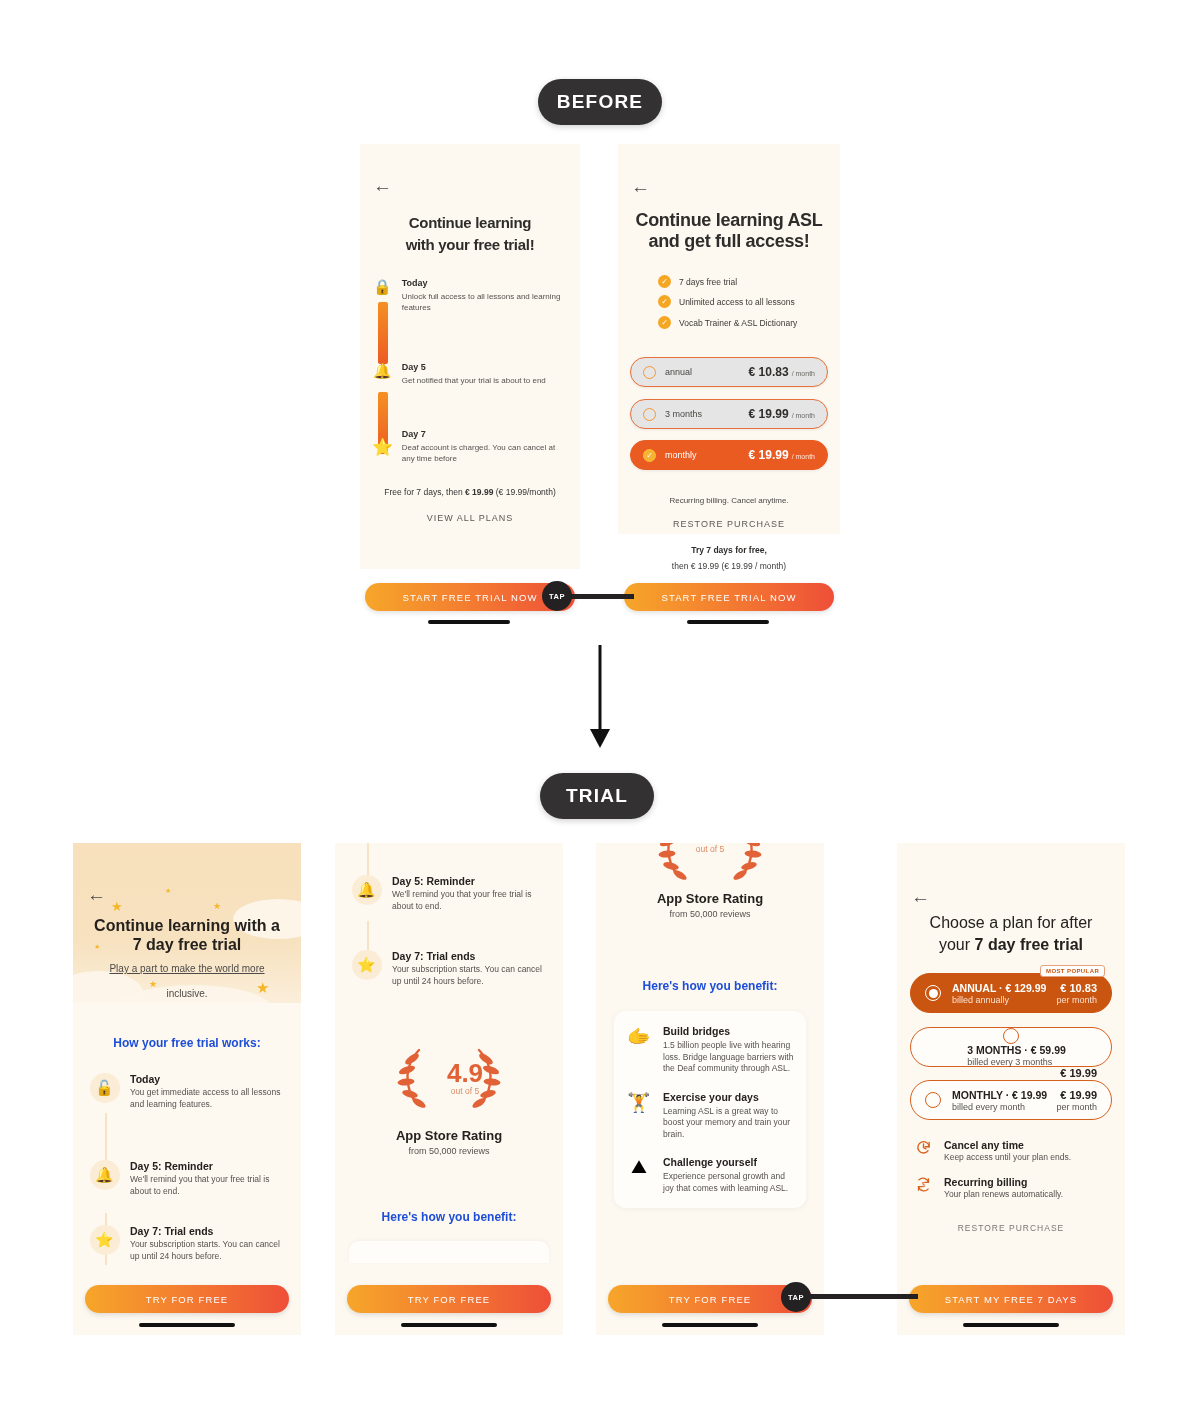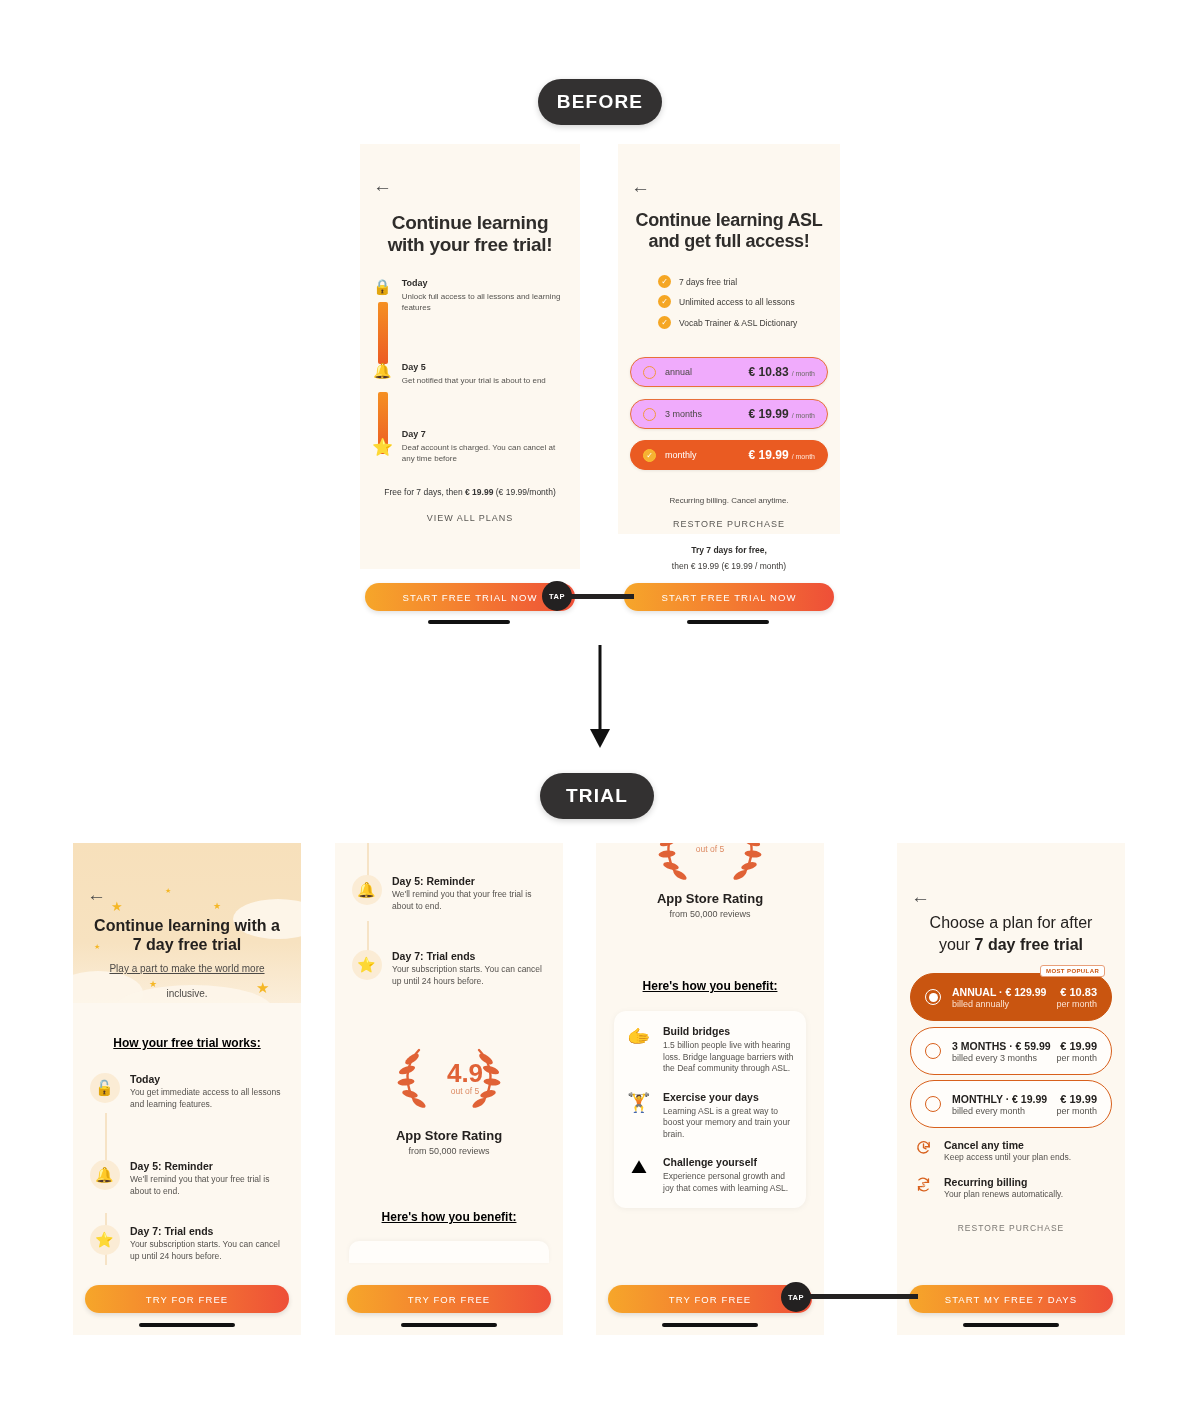--- a/index.html
+++ b/index.html
@@ -58,21 +58,21 @@
   
   .h-title {
     text-align: center;
     color: #2f2d2b;
     font-weight: bold;
     letter-spacing: -0.3px;
   }
 
   
   #before1 { left: 360px; top: 144px; width: 220px; height: 425px; }
-  #before1 .h-title { font-size: 19px; line-height: 22px; top: 68px; position: absolute; width: 100%; }
+  #before1 .h-title { font-size: 15px; line-height: 22px; top: 68px; position: absolute; width: 100%; }
 
   .tl-row { position: absolute; display: flex; }
   .tl-title { font-size: 9px; font-weight: bold; color: #2f2d2b; margin-bottom: 3px; }
   .tl-desc  { font-size: 8px; color: #55534f; line-height: 11px; }
 
   .bar-seg {
     position: absolute;
     width: 10px;
     background: linear-gradient(180deg,#f59023 0%,#ec5b24 100%);
     border-radius: 2px;
@@ -93,21 +93,21 @@
     flex: 0 0 auto;
   }
 
   .plan-pill {
     position: absolute;
     height: 30px;
     border-radius: 16px;
     display: flex;
     align-items: center;
     padding: 0 12px;
-    background: #f0abfc;
+    background: #e5e5e5;
     border: 1.2px solid #e8703a;
     box-shadow: 0 1px 3px rgba(0,0,0,0.08);
   }
   .plan-pill.selected { background: #ea5b22; border-color: #ea5b22; }
   .radio-o { width: 13px; height: 13px; border-radius: 50%; border: 1.6px solid #f0983f; flex: 0 0 auto; }
   .plan-pill.selected .radio-o { border-color: #fbc02d; background: #f6b233; display:flex;align-items:center;justify-content:center;color:#fff;font-size:8px; }
   .plan-name { font-size: 9px; color: #4a4845; margin-left: 9px; }
   .plan-pill.selected .plan-name { color: #ffffff; }
   .plan-price { margin-left: auto; font-size: 12px; font-weight: bold; color: #2f2d2b; }
   .plan-pill.selected .plan-price { color: #ffffff; }
@@ -152,21 +152,21 @@
   .hero-head {
     position: absolute; top: 0; left: 0; right: 0; height: 160px;
     background: linear-gradient(180deg,#f7e0bb 0%,#f7e2c0 62%,#fbeeda 100%);
     overflow: hidden;
   }
   .cloud { position: absolute; background: #fdf6ea; border-radius: 50%; opacity: .95; }
   .star { position: absolute; color: #f5b726; }
 
   .a-title { position: absolute; width: 100%; text-align: center; font-size: 16px; font-weight: bold; line-height: 19px; color: #24211f; }
   .a-sub   { position: absolute; width: 100%; text-align: center; font-size: 10px; line-height: 13px; color: #4d4a47; }
-  .a-section-h { position: absolute; width: 100%; text-align: center; font-size: 12px; font-weight: bold; color: #000000; text-decoration: underline; }
+  .a-section-h { position: absolute; width: 100%; text-align: center; font-size: 12px; font-weight: bold; color: #1d4ed8; }
 
   .a-step { position: absolute; display: flex; gap: 10px; }
   .a-step-icon {
     width: 30px; height: 30px; border-radius: 50%;
     background: #fbecd5;
     display: flex; align-items: center; justify-content: center;
     font-size: 15px; flex: 0 0 auto;
   }
   .a-step-t { font-size: 10.5px; font-weight: bold; color: #24211f; margin-bottom: 2px; }
   .a-step-d { font-size: 8.5px; line-height: 11.5px; color: #55524e; }
@@ -192,21 +192,21 @@
   .benefit-d { font-size: 8.5px; line-height: 11.5px; color: #55524e; }
 
   
   .p4-title { position: absolute; width: 100%; text-align: center; font-size: 16px; line-height: 20px; color: #24211f; }
   .p4-title b { font-weight: bold; }
   .p4-title .light { font-weight: normal; }
 
   .plan4 {
     position: absolute;
     left: 13px; right: 13px;
-    height: 48px;
+    height: 40px;
     border-radius: 24px;
     border: 1.4px solid #d8601c;
     background: #fffdfa;
     display: flex; align-items: center;
     padding: 0 14px;
   }
   .plan4.selected { background: #c95510; border-color: #c95510; }
   .radio4 { width: 16px; height: 16px; border-radius: 50%; border: 1.8px solid #d8601c; flex: 0 0 auto; }
   .plan4.selected .radio4 { border-color: #ffffff; background: transparent; position: relative; }
   .plan4.selected .radio4::after {
@@ -562,21 +562,21 @@
       <span class="plan4-mid">
         <span class="plan4-name" style="display:block;">ANNUAL · € 129.99</span>
         <span class="plan4-bill" style="display:block;">billed annually</span>
       </span>
       <span class="plan4-right">
         <span class="plan4-price" style="display:block;">€ 10.83</span>
         <span class="plan4-per" style="display:block;">per month</span>
       </span>
     </div>
 
-    <div class="plan4" style="top:184px;">
+    <div class="plan4" style="top:184px;flex-direction:column;">
       <span class="radio4"></span>
       <span class="plan4-mid">
         <span class="plan4-name" style="display:block;">3 MONTHS · € 59.99</span>
         <span class="plan4-bill" style="display:block;">billed every 3 months</span>
       </span>
       <span class="plan4-right">
         <span class="plan4-price" style="display:block;">€ 19.99</span>
         <span class="plan4-per" style="display:block;">per month</span>
       </span>
     </div>

